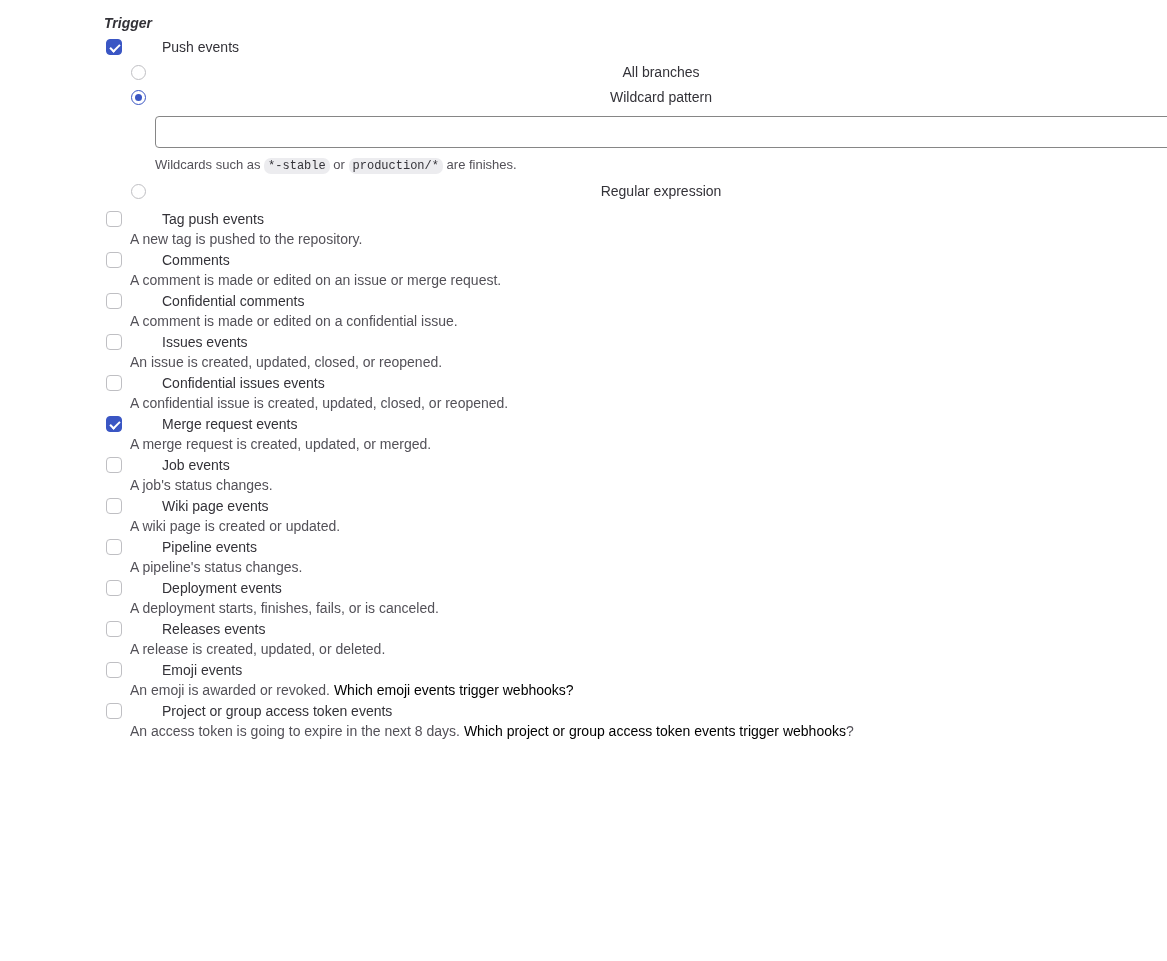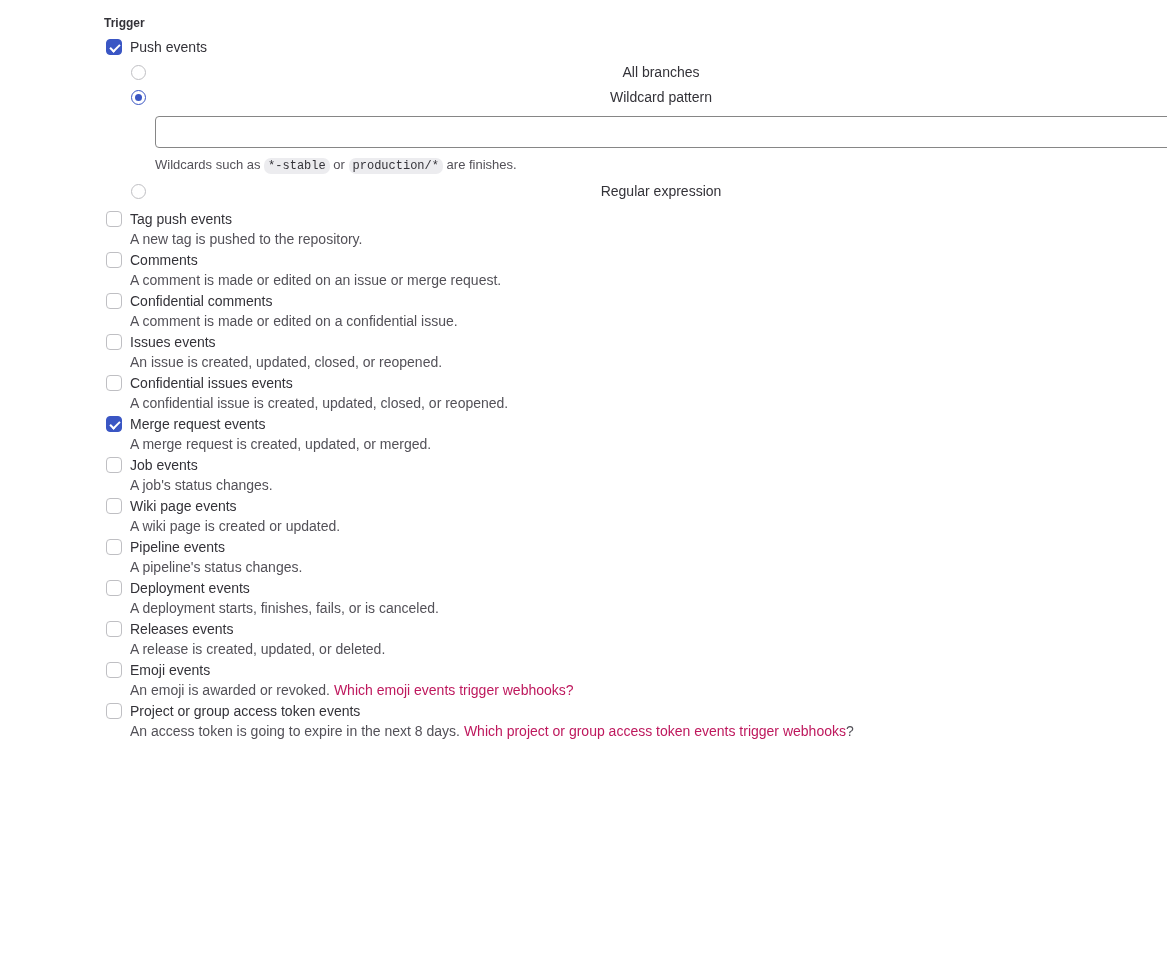--- a/index.html
+++ b/index.html
@@ -13,25 +13,26 @@
   body {
     width: 1167px;
     height: 961px;
     overflow: hidden;
   }
   .page {
     position: relative;
     padding: 14px 0 0 0;
   }
   .section-title {
-    font-size: 12px;
+    font-size: 14px;
     font-weight: bold;
     color: #333238;
     margin: 0 0 6px 104px;
     line-height: 18px;
+    font-style: italic;
   }
   .trigger-list {
     margin: 0;
     padding: 0;
   }
   
   .check-row {
     position: relative;
     padding-left: 130px;
     min-height: 20px;
@@ -62,31 +63,32 @@
     border: solid #ffffff;
     border-width: 0 2px 2px 0;
     transform: rotate(45deg);
   }
   .check-label {
     font-size: 14px;
     line-height: 19px;
     color: #333238;
     display: block;
     cursor: pointer;
+    margin-left: 32px;
   }
   .help-text {
     font-size: 14px;
     line-height: 19px;
     color: #535158;
     display: block;
     margin-top: 1px;
     margin-left: -0px;
   }
   .help-link {
-    color: #be185d;
+    color: #000000;
     text-decoration: none;
     cursor: pointer;
     text-align: center;
   }
 
   
   .push-block { margin-bottom: 6px; }
 
   
   .radio-row {

